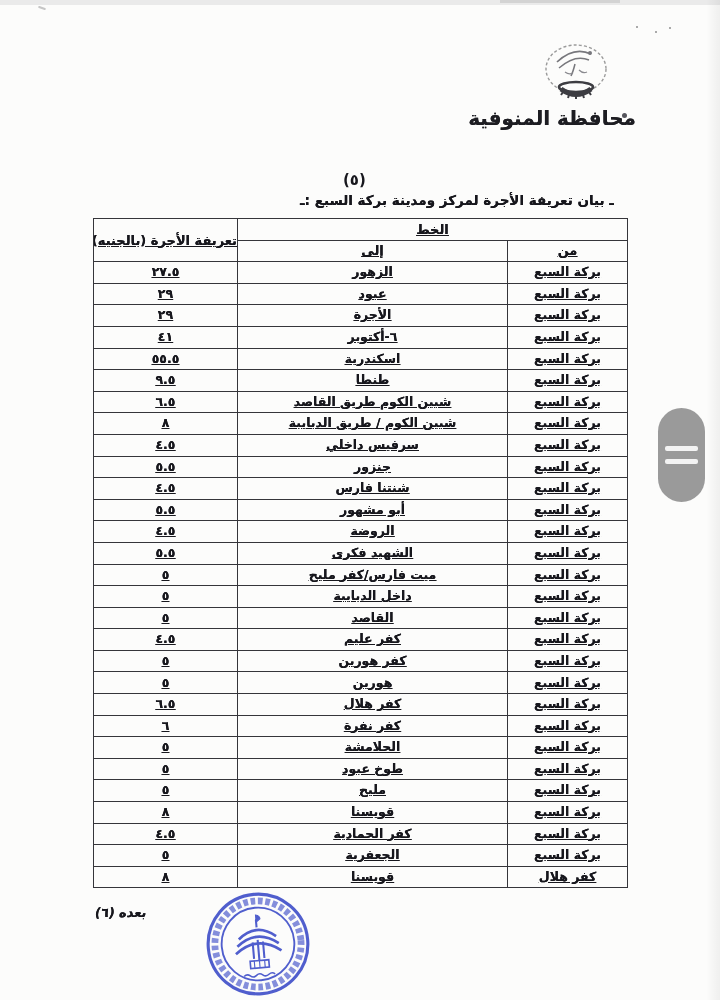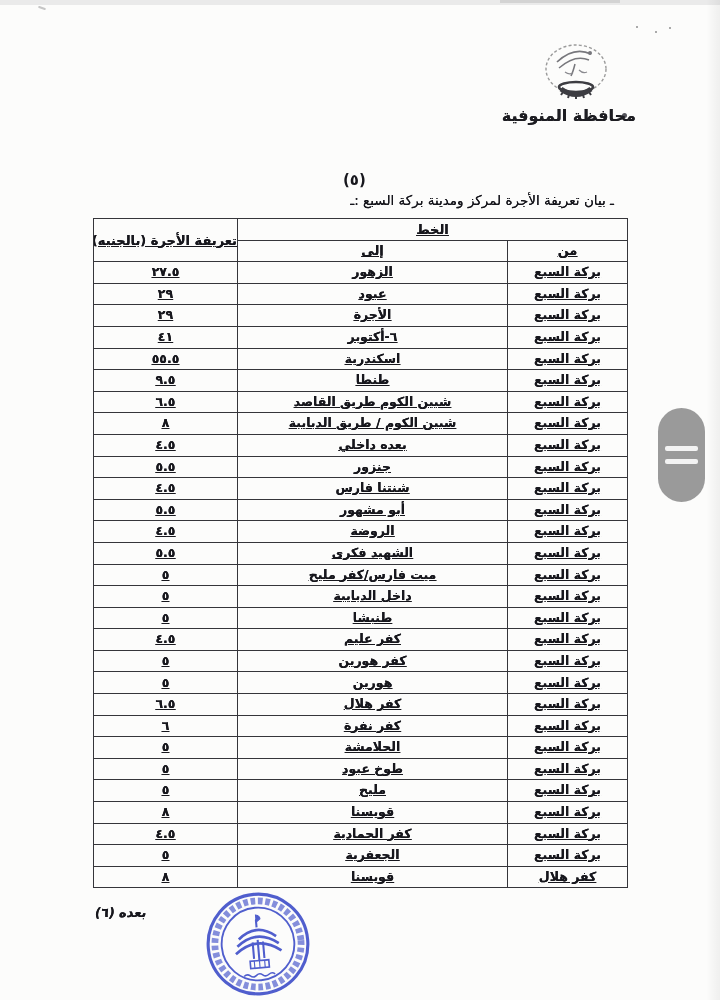--- a/index.html
+++ b/index.html
@@ -12,28 +12,28 @@
   .top-strip{position:absolute;top:0;left:0;width:720px;height:5px;background:#eaeaea;}
   .top-smudge{position:absolute;top:0;left:500px;width:120px;height:3px;background:#c9c9c9;opacity:.7;}
   .edge-shade{position:absolute;top:0;right:0;width:14px;height:100%;
     background:linear-gradient(to right, rgba(0,0,0,0), rgba(0,0,0,0.05));}
   .speck{position:absolute;background:#8f8f8f;border-radius:50%;}
 
   
   .logo{position:absolute;top:42px;right:84px;width:120px;text-align:center;}
   .logo .emblem{display:block;margin:0 auto;}
   .logo .name{
-    font-size:16px;font-weight:bold;color:#1d1d22;margin-top:2px;
+    font-size:20px;font-weight:bold;color:#1d1d22;margin-top:2px;
     text-shadow:0 0 .6px #1d1d22;letter-spacing:0;direction:rtl;white-space:nowrap;
   }
 
   .page-num{position:absolute;top:171px;left:343px;font-size:15px;font-weight:bold;}
   .doc-title{
     position:absolute;top:192px;right:106px;direction:rtl;
-    font-size:13.5px;font-weight:normal;white-space:nowrap;color:#16161c;
+    font-size:13.5px;font-weight:bold;white-space:nowrap;color:#16161c;
     text-shadow:0 0 .4px #16161c;
   }
 
   
   .fare-table{
     position:absolute;left:93px;top:218px;width:534px;
     border-collapse:collapse;table-layout:fixed;direction:rtl;text-decoration:underline;
   }
   .fare-table th,.fare-table td{
     border:1.5px solid #35353a;
@@ -143,21 +143,21 @@
     <td>شبين الكوم طريق القاصد</td>
     <td>٦.٥</td>
   </tr>
       <tr>
     <td>بركة السبع</td>
     <td>شبين الكوم / طريق الدبايبة</td>
     <td>٨</td>
   </tr>
       <tr>
     <td>بركة السبع</td>
-    <td>بعده داخلي</td>
+    <td>سرفيس داخلي</td>
     <td>٤.٥</td>
   </tr>
       <tr>
     <td>بركة السبع</td>
     <td>جنزور</td>
     <td>٥.٥</td>
   </tr>
       <tr>
     <td>بركة السبع</td>
     <td>شنتنا فارس</td>
@@ -183,21 +183,21 @@
     <td>ميت فارس/كفر مليح</td>
     <td>٥</td>
   </tr>
       <tr>
     <td>بركة السبع</td>
     <td>داخل الدبايبة</td>
     <td>٥</td>
   </tr>
       <tr>
     <td>بركة السبع</td>
-    <td>طنبشا</td>
+    <td>القاصد</td>
     <td>٥</td>
   </tr>
       <tr>
     <td>بركة السبع</td>
     <td>كفر عليم</td>
     <td>٤.٥</td>
   </tr>
       <tr>
     <td>بركة السبع</td>
     <td>كفر هورين</td>

